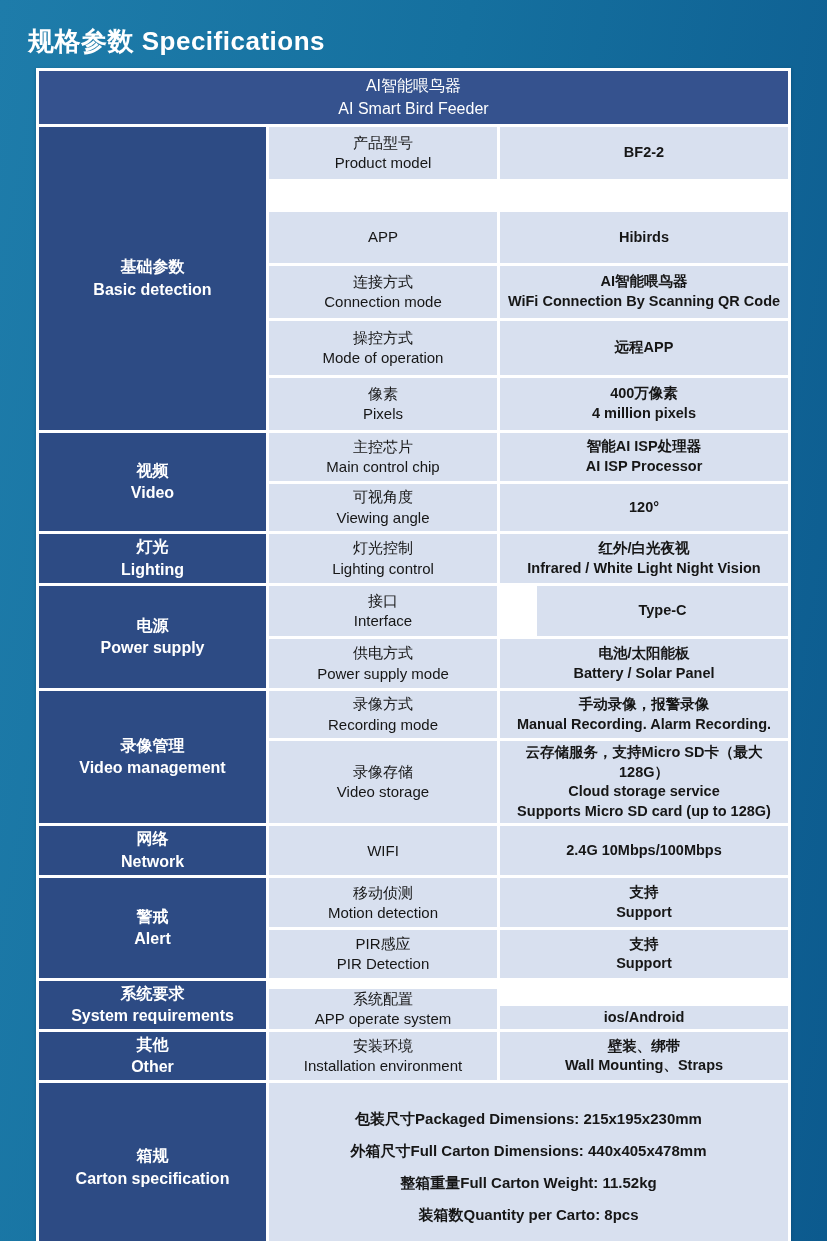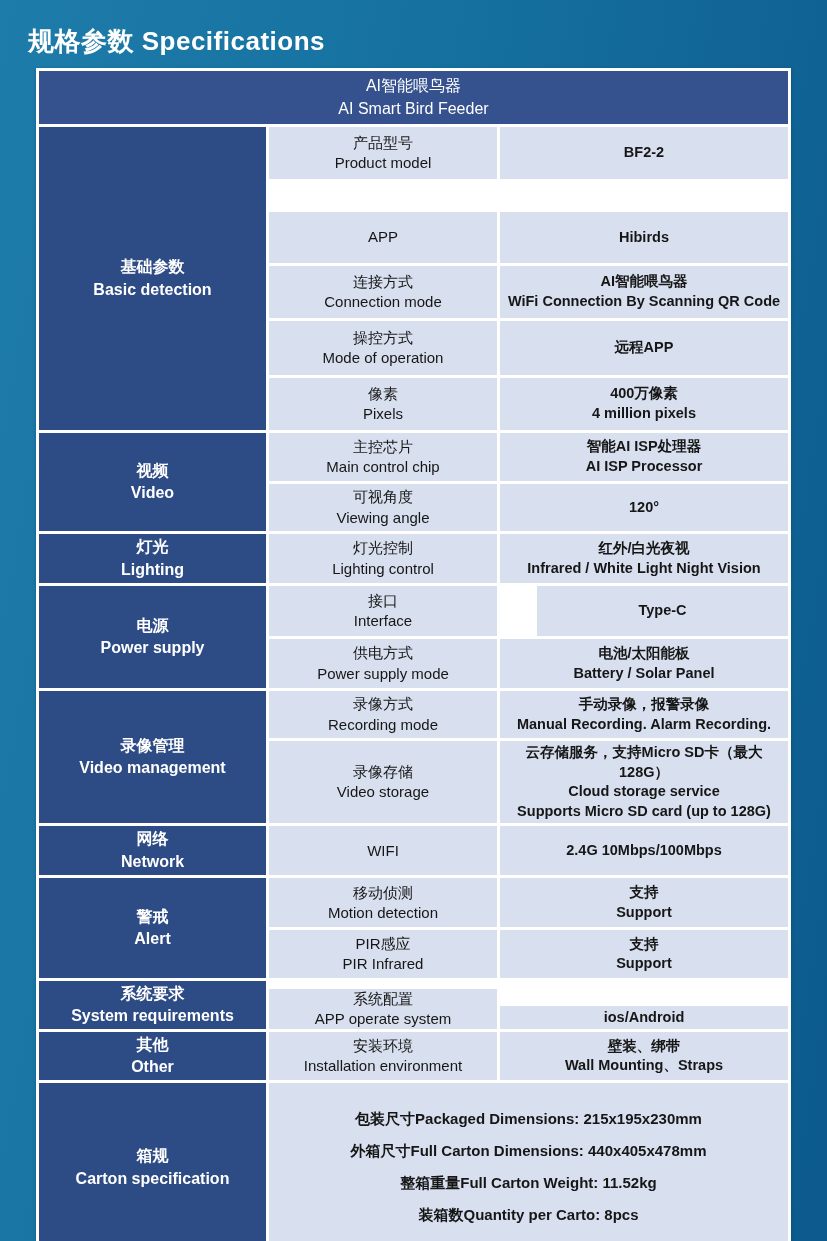--- a/index.html
+++ b/index.html
@@ -239,21 +239,21 @@
             <div>Motion detection</div>
           </div>
           <div class="value-cell">
             <div>支持</div>
             <div>Support</div>
           </div>
         </div>
         <div class="row" style="min-height: 48px;">
           <div class="param-cell">
             <div>PIR感应</div>
-            <div>PIR Infrared</div>
+            <div>PIR Detection</div>
           </div>
           <div class="value-cell">
             <div>支持</div>
             <div>Support</div>
           </div>
         </div>
       </div>
     </div>
     <div class="section">
       <div class="cat-cell">

